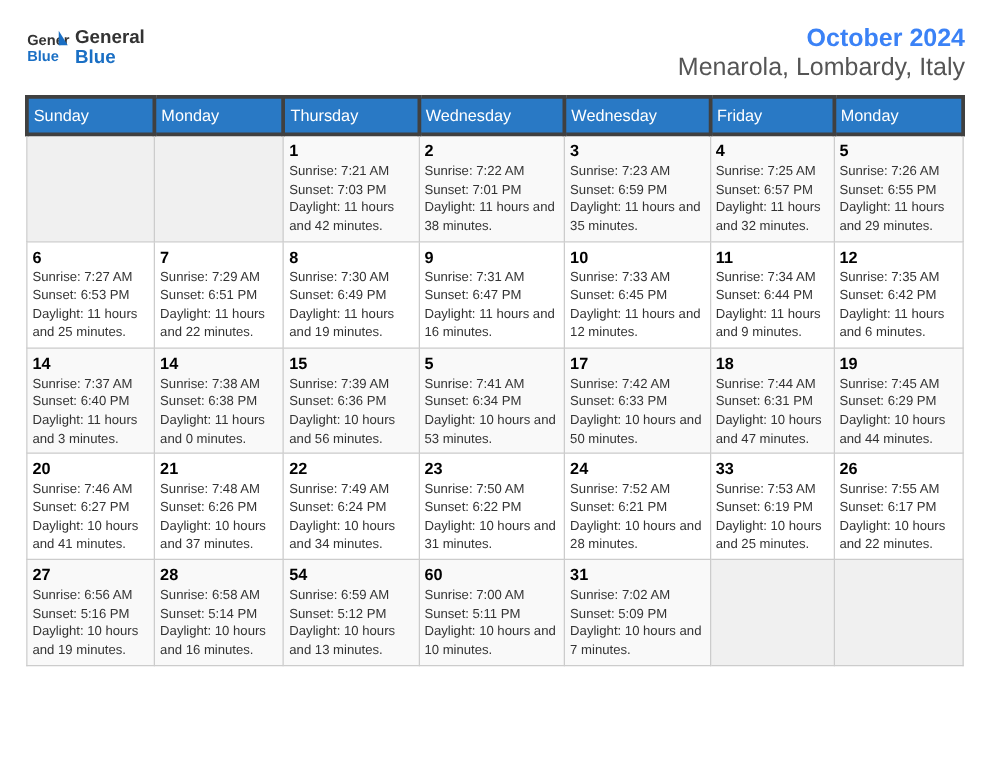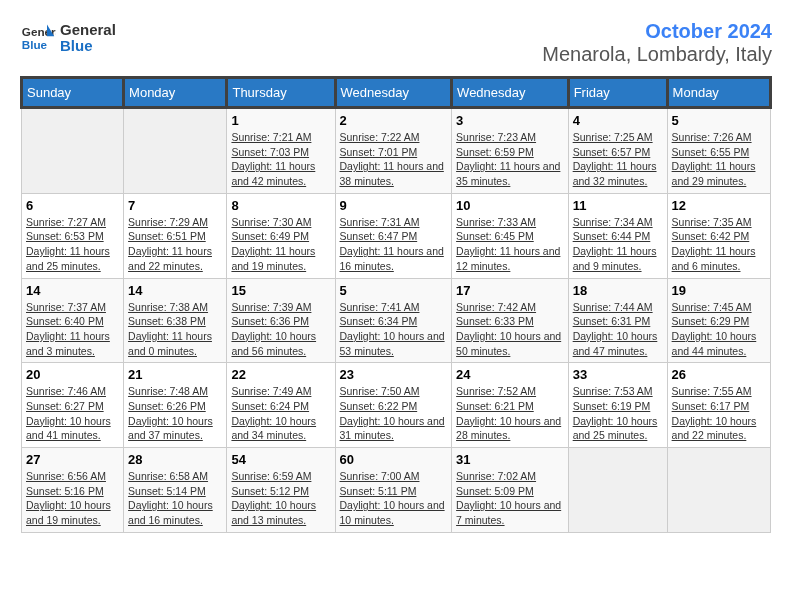--- a/index.html
+++ b/index.html
@@ -64,21 +64,20 @@
     .day-num {
       font-weight: bold;
       font-size: 13px;
       display: block;
       margin-bottom: 2px;
     }
     .day-info {
       font-size: 10.5px;
       color: #333;
       line-height: 1.4;
-      text-decoration: underline;
     }
     .empty-cell {
       background: #f0f0f0 !important;
     }
   </style>
 </head>
 <body>
 
 <div class="header-area">
   <div class="logo">

